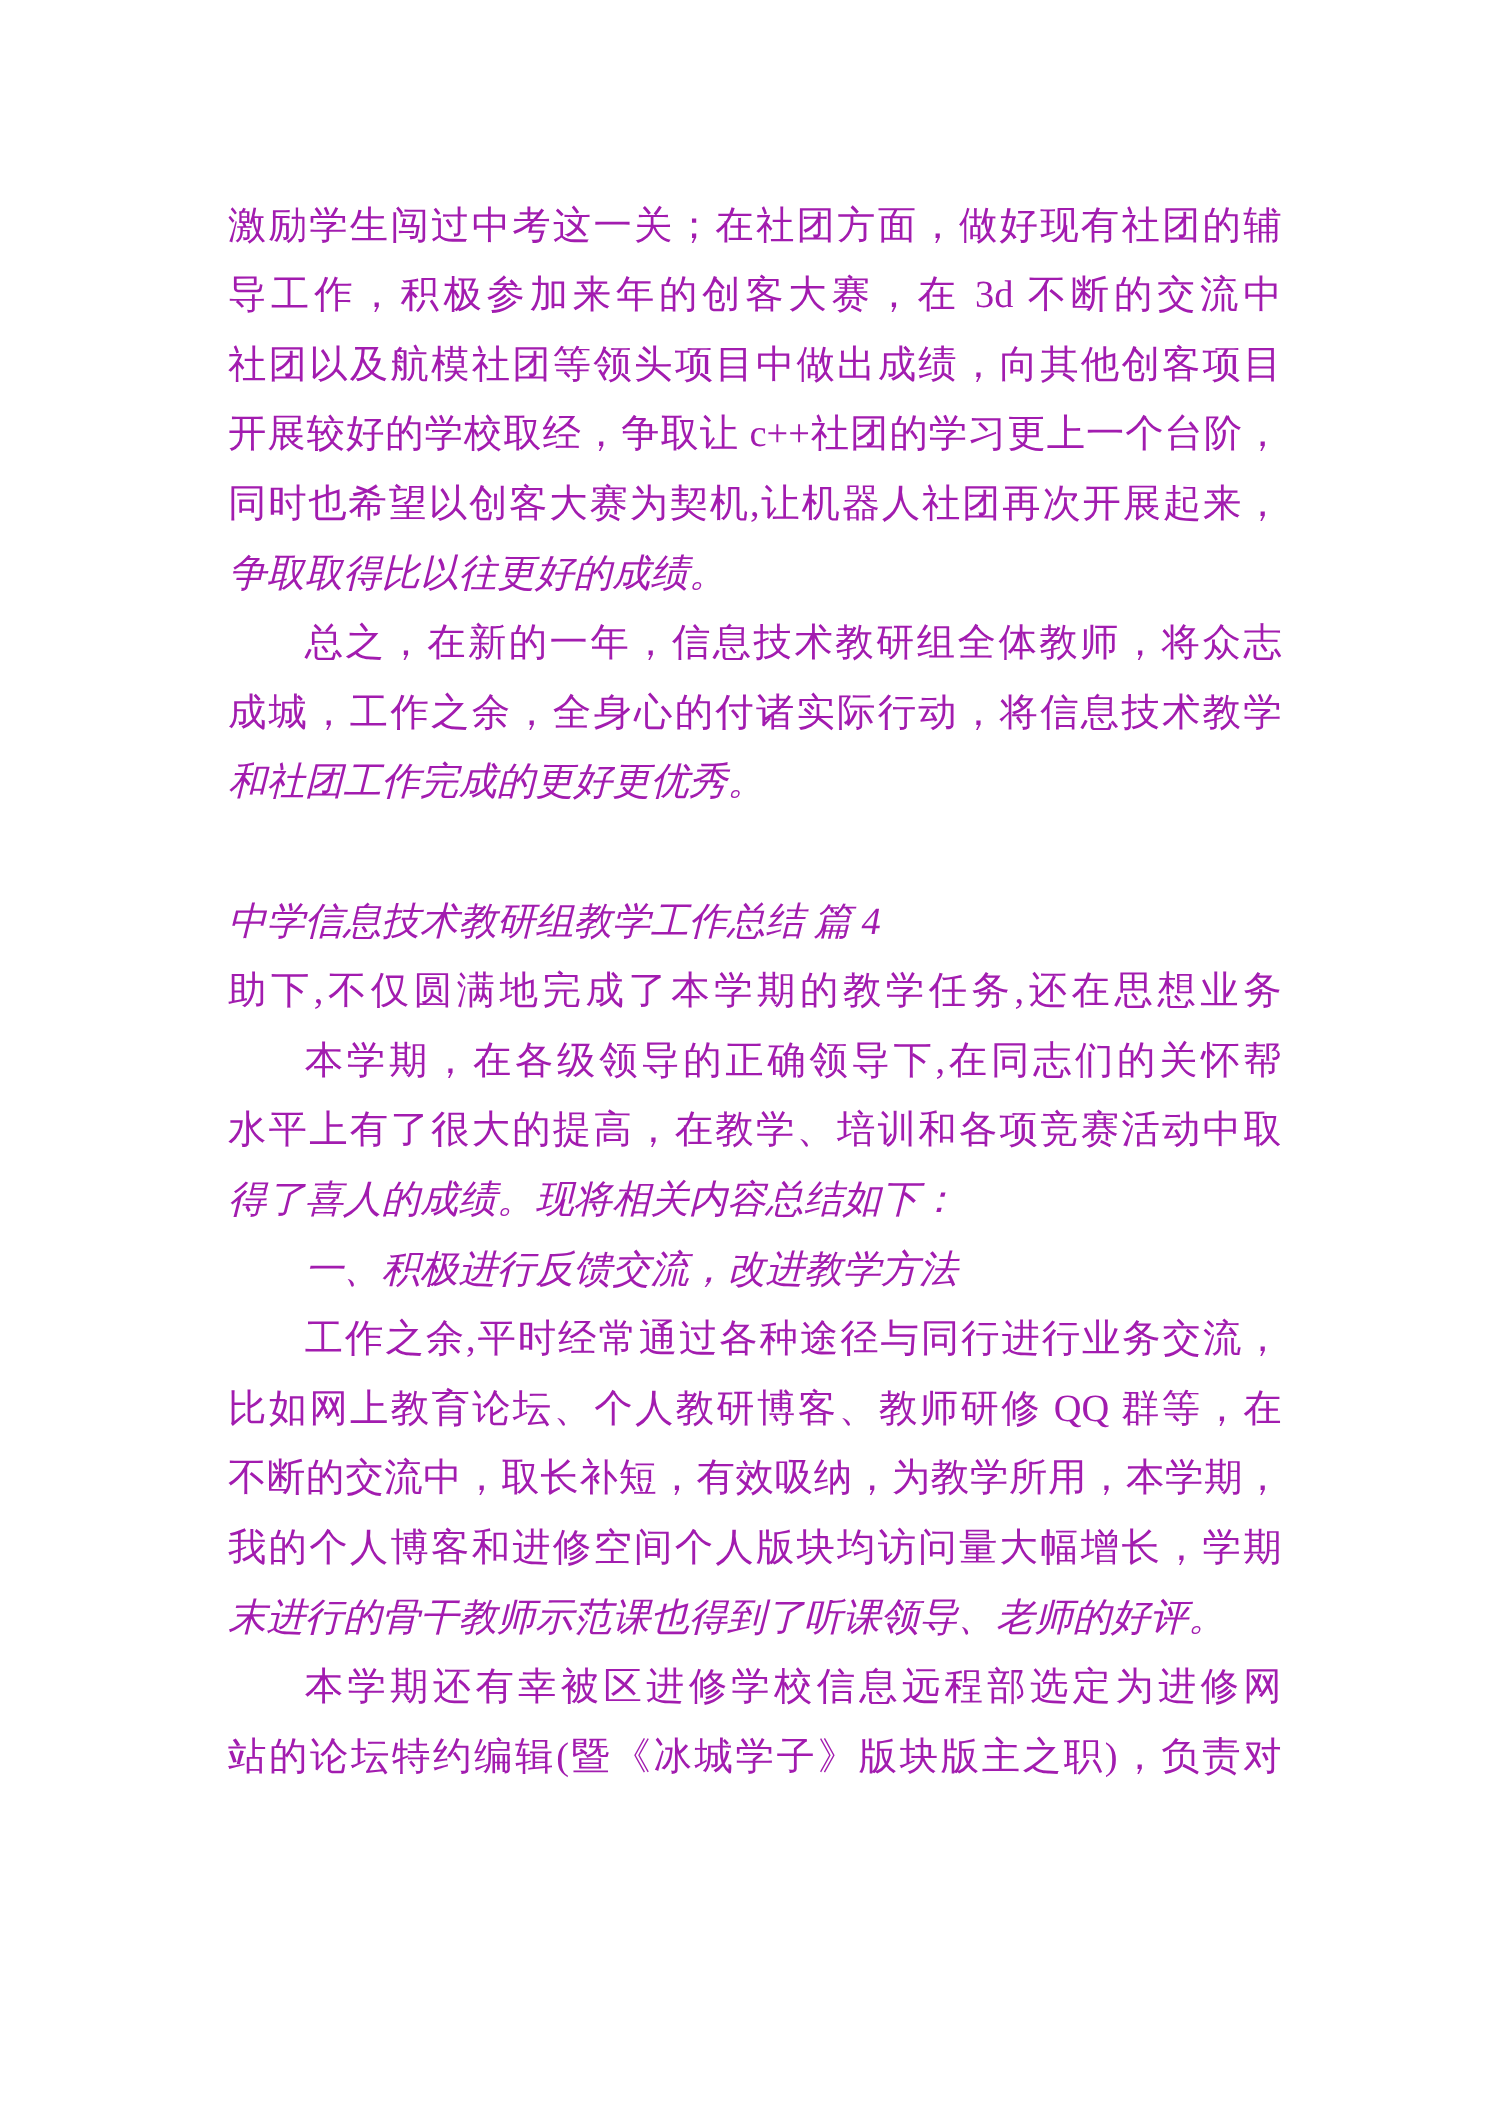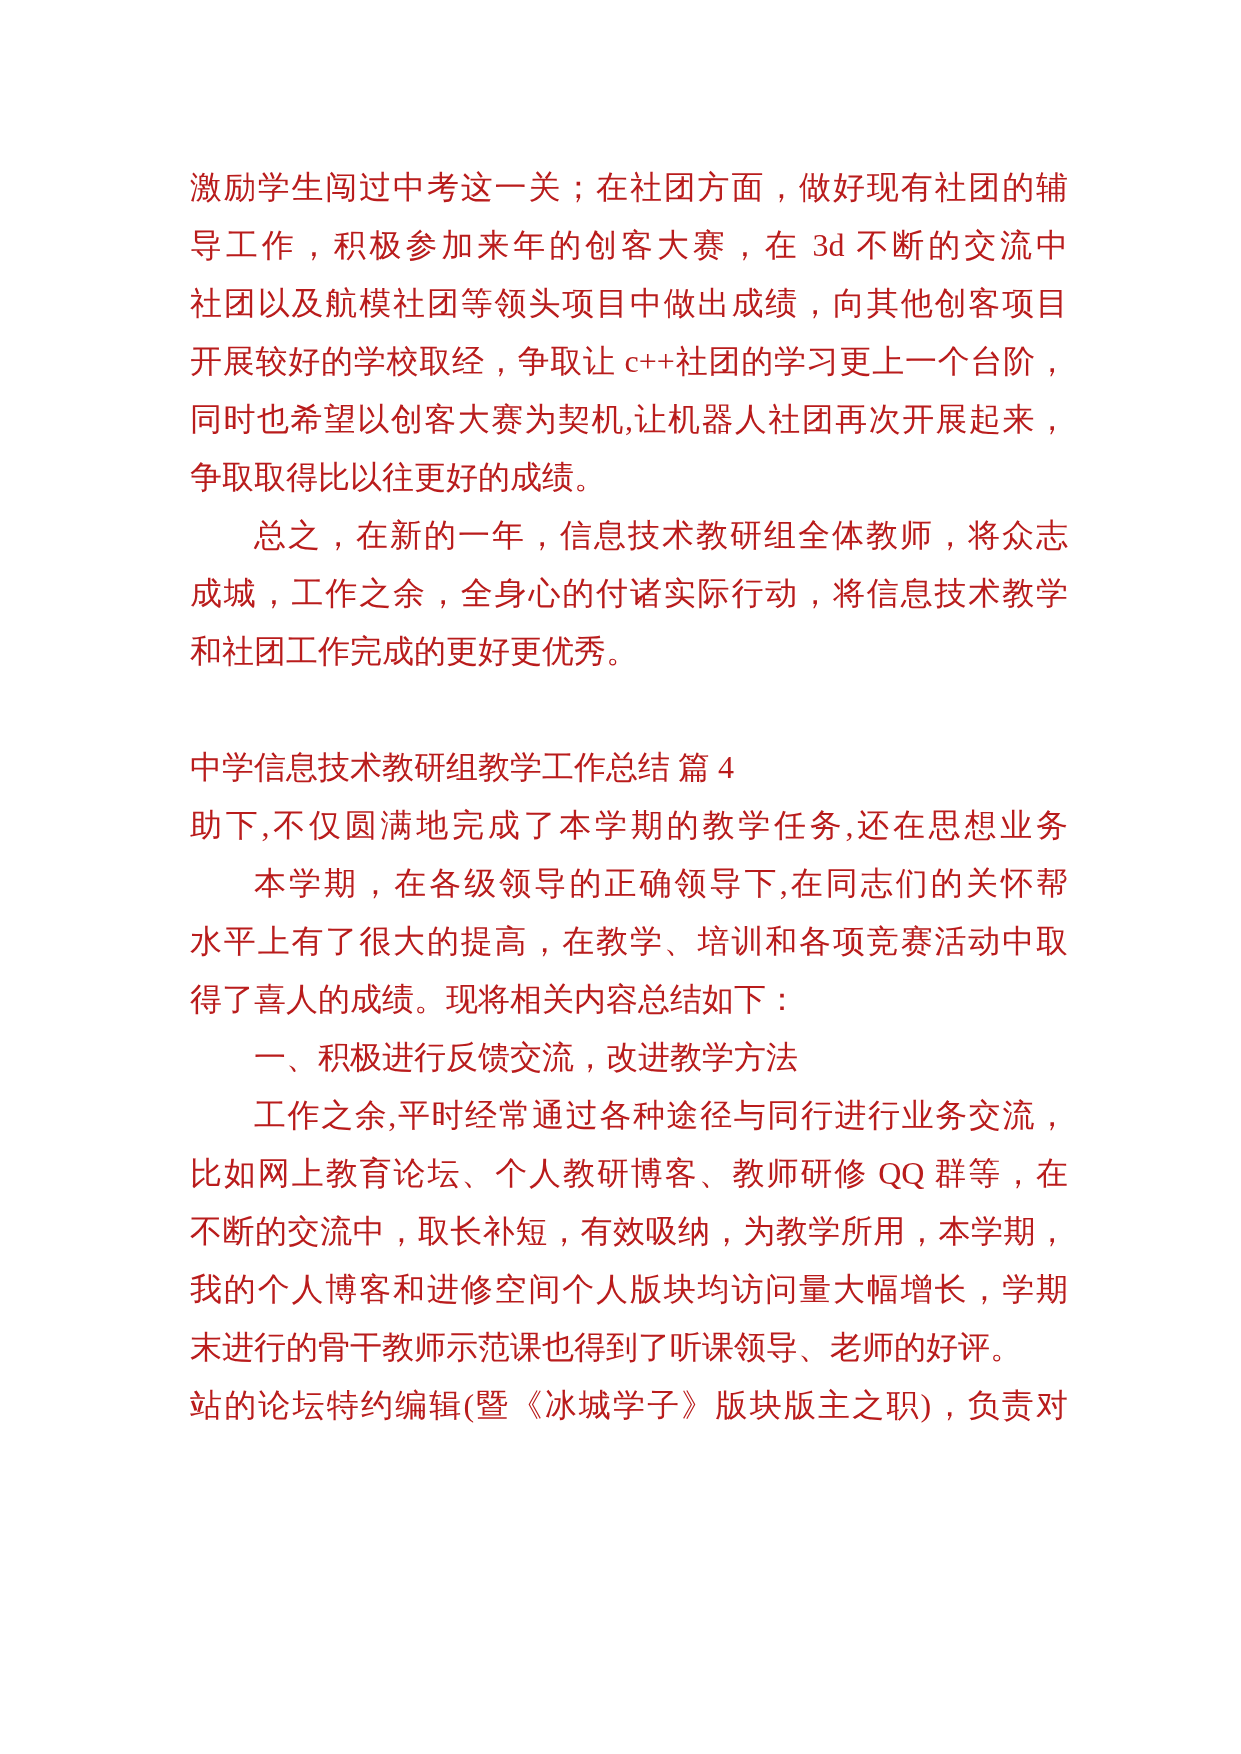--- a/index.html
+++ b/index.html
@@ -26,29 +26,29 @@
     line-height: 58px;
     color: #1b1b1b;
     font-weight: 400;
   }
   .line { height: 58px; overflow: hidden; }
   .line.justify {
     text-align: justify;
     text-align-last: justify;
     text-justify: inter-character;
   }
-  .line.left { text-align: left; text-align-last: left; }
+  .line.left { text-align: left; text-align-last: left; font-style: italic; }
   .line.indent { text-indent: 64px; text-align: center; }
   .line.spacer { height: 58px; }
 </style>
 </head>
 <body style="background: rgb(255, 255, 255);">
 
 <div class="page">
-  <div class="text-block" style="color: #b91c1c;">
+  <div class="text-block" style="color: #a21caf;">
       <div class="line justify">激励学生闯过中考这一关；在社团方面，做好现有社团的辅</div>
       <div class="line justify">导工作，积极参加来年的创客大赛，在 3d 不断的交流中</div>
       <div class="line justify">社团以及航模社团等领头项目中做出成绩，向其他创客项目</div>
       <div class="line justify">开展较好的学校取经，争取让 c++社团的学习更上一个台阶，</div>
       <div class="line justify">同时也希望以创客大赛为契机,让机器人社团再次开展起来，</div>
       <div class="line left">争取取得比以往更好的成绩。</div>
       <div class="line justify indent">总之，在新的一年，信息技术教研组全体教师，将众志</div>
       <div class="line justify">成城，工作之余，全身心的付诸实际行动，将信息技术教学</div>
       <div class="line left">和社团工作完成的更好更优秀。</div>
       <div class="line left spacer"></div>
@@ -56,15 +56,16 @@
       <div class="line justify">助下,不仅圆满地完成了本学期的教学任务,还在思想业务</div>
       <div class="line justify indent">本学期，在各级领导的正确领导下,在同志们的关怀帮</div>
       <div class="line justify">水平上有了很大的提高，在教学、培训和各项竞赛活动中取</div>
       <div class="line left">得了喜人的成绩。现将相关内容总结如下：</div>
       <div class="line left indent">一、积极进行反馈交流，改进教学方法</div>
       <div class="line justify indent">工作之余,平时经常通过各种途径与同行进行业务交流，</div>
       <div class="line justify">比如网上教育论坛、个人教研博客、教师研修 QQ 群等，在</div>
       <div class="line justify">不断的交流中，取长补短，有效吸纳，为教学所用，本学期，</div>
       <div class="line justify">我的个人博客和进修空间个人版块均访问量大幅增长，学期</div>
       <div class="line left">末进行的骨干教师示范课也得到了听课领导、老师的好评。</div>
+      <div class="line justify indent">本学期还有幸被区进修学校信息远程部选定为进修网</div>
       <div class="line justify">站的论坛特约编辑(暨《冰城学子》版块版主之职)，负责对</div>
     </div>
 </div>
 
 </body></html>

